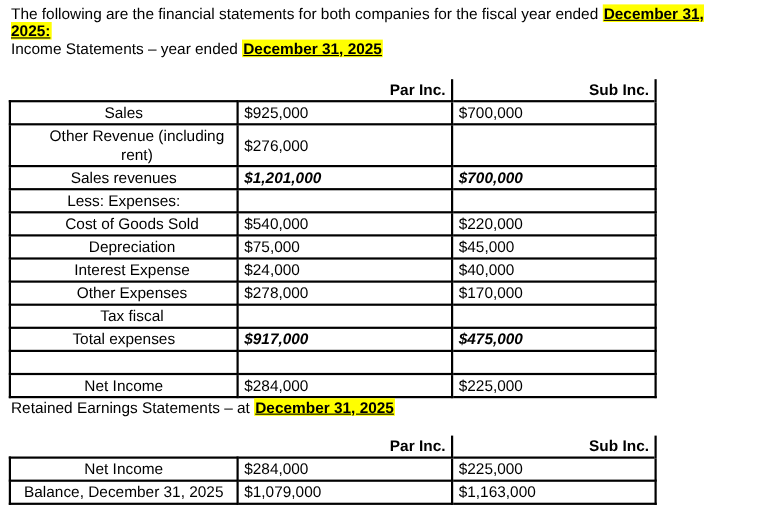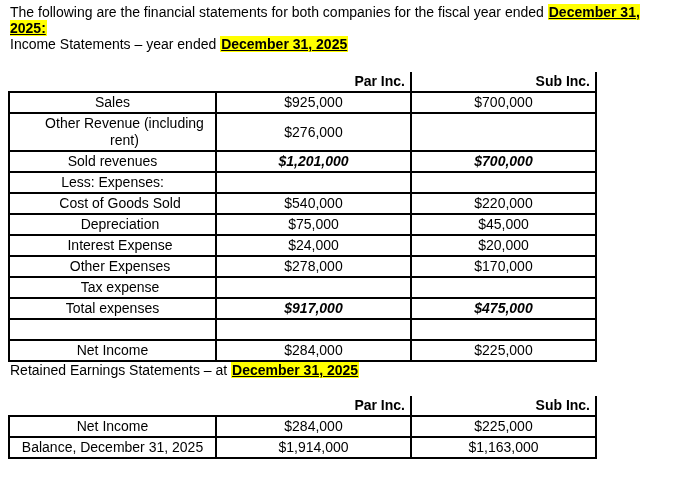--- a/index.html
+++ b/index.html
@@ -42,21 +42,21 @@
     white-space: normal;
   }
   table.fin tbody td { border: 2px solid #000000; }
   table.fin thead td {
     border: none;
     font-weight: bold;
     text-align: right;
     vertical-align: bottom;
   }
   table.fin thead td.h-col { border-right: 2px solid #000000; }
-  td.val { text-align: center; margin-left: 48px; }
+  td.val { text-align: left; margin-left: 48px; }
   td.label { text-align: center; }
   .indent { padding-left: 20px !important; }
   .bold { font-weight: bold; font-style: italic; }
   .narrow { display: inline-block; max-width: 172px; vertical-align: top; margin-left: 24px; }
 </style>
 </head>
 <body>
 
 <div class="doc">
 
@@ -82,21 +82,21 @@
         <td class="label">Sales</td>
         <td class="val">$925,000</td>
         <td class="val">$700,000</td>
       </tr>
       <tr>
         <td class="label"><span class="narrow">Other Revenue (including rent)</span></td>
         <td class="val">$276,000</td>
         <td class="val"></td>
       </tr>
       <tr>
-        <td class="label">Sold revenues</td>
+        <td class="label">Sales revenues</td>
         <td class="val bold">$1,201,000</td>
         <td class="val bold">$700,000</td>
       </tr>
       <tr>
         <td class="label">Less: Expenses:</td>
         <td class="val"></td>
         <td class="val"></td>
       </tr>
       <tr>
         <td class="label indent">Cost of Goods Sold</td>
@@ -104,29 +104,29 @@
         <td class="val">$220,000</td>
       </tr>
       <tr>
         <td class="label indent">Depreciation</td>
         <td class="val">$75,000</td>
         <td class="val">$45,000</td>
       </tr>
       <tr>
         <td class="label indent">Interest Expense</td>
         <td class="val">$24,000</td>
-        <td class="val">$20,000</td>
+        <td class="val">$40,000</td>
       </tr>
       <tr>
         <td class="label indent">Other Expenses</td>
         <td class="val">$278,000</td>
         <td class="val">$170,000</td>
       </tr>
       <tr>
-        <td class="label indent">Tax expense</td>
+        <td class="label indent">Tax fiscal</td>
         <td class="val"></td>
         <td class="val"></td>
       </tr>
       <tr>
         <td class="label">Total expenses</td>
         <td class="val bold">$917,000</td>
         <td class="val bold">$475,000</td>
       </tr>
       <tr>
         <td class="label"></td>
@@ -157,19 +157,19 @@
       </tr>
     </thead>
     <tbody>
       <tr>
         <td class="label">Net Income</td>
         <td class="val">$284,000</td>
         <td class="val">$225,000</td>
       </tr>
       <tr>
         <td class="label">Balance, December 31, 2025</td>
-        <td class="val">$1,914,000</td>
+        <td class="val">$1,079,000</td>
         <td class="val">$1,163,000</td>
       </tr>
     </tbody>
   </table>
 
 </div>
 
 </body></html>

